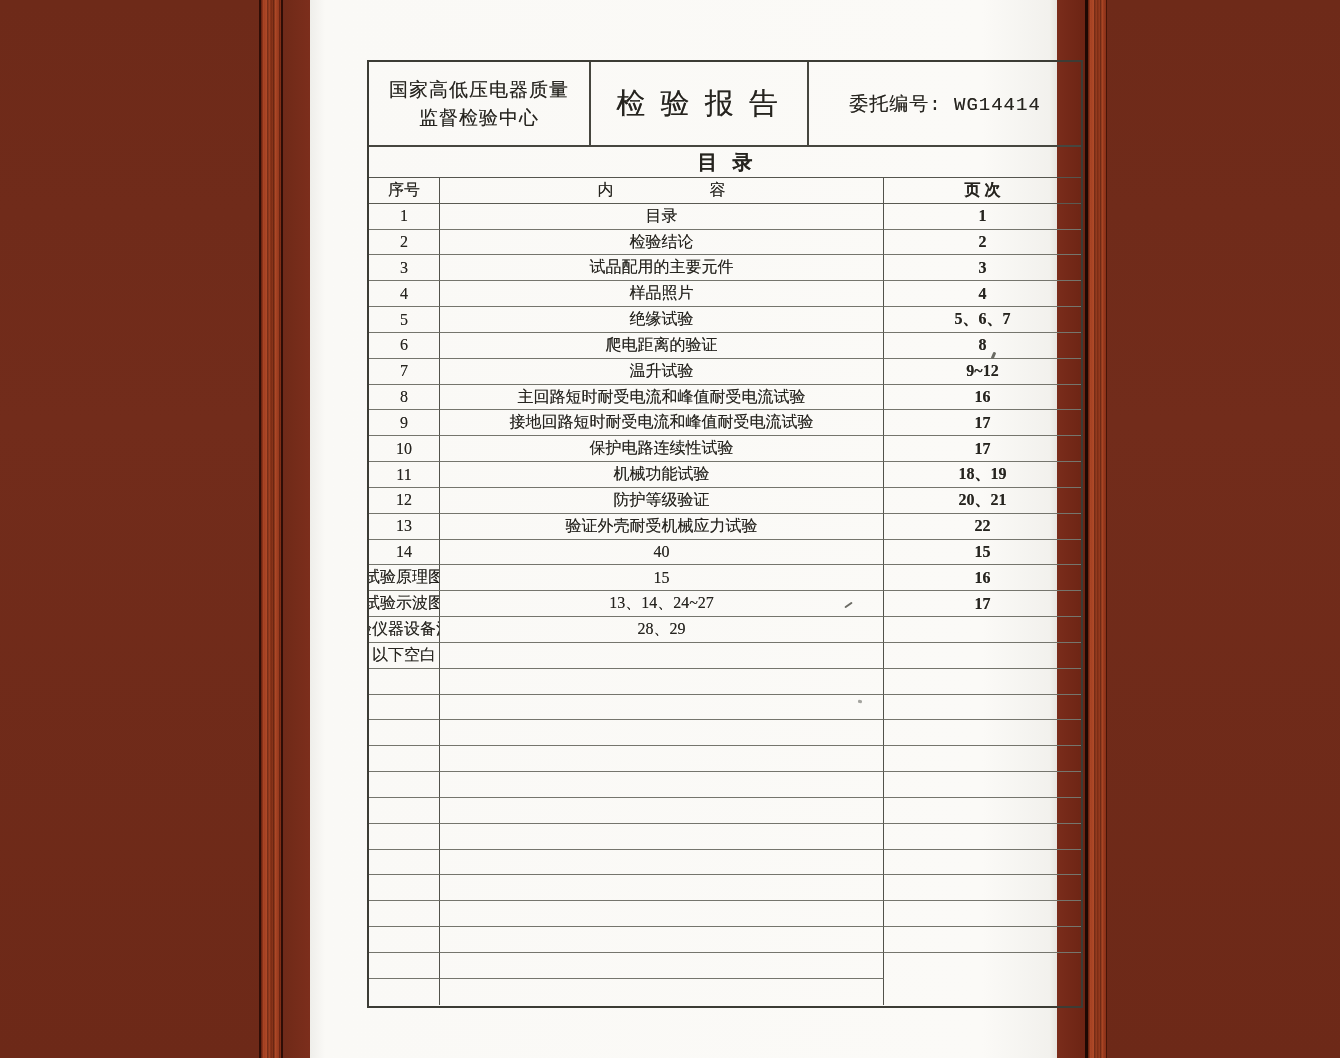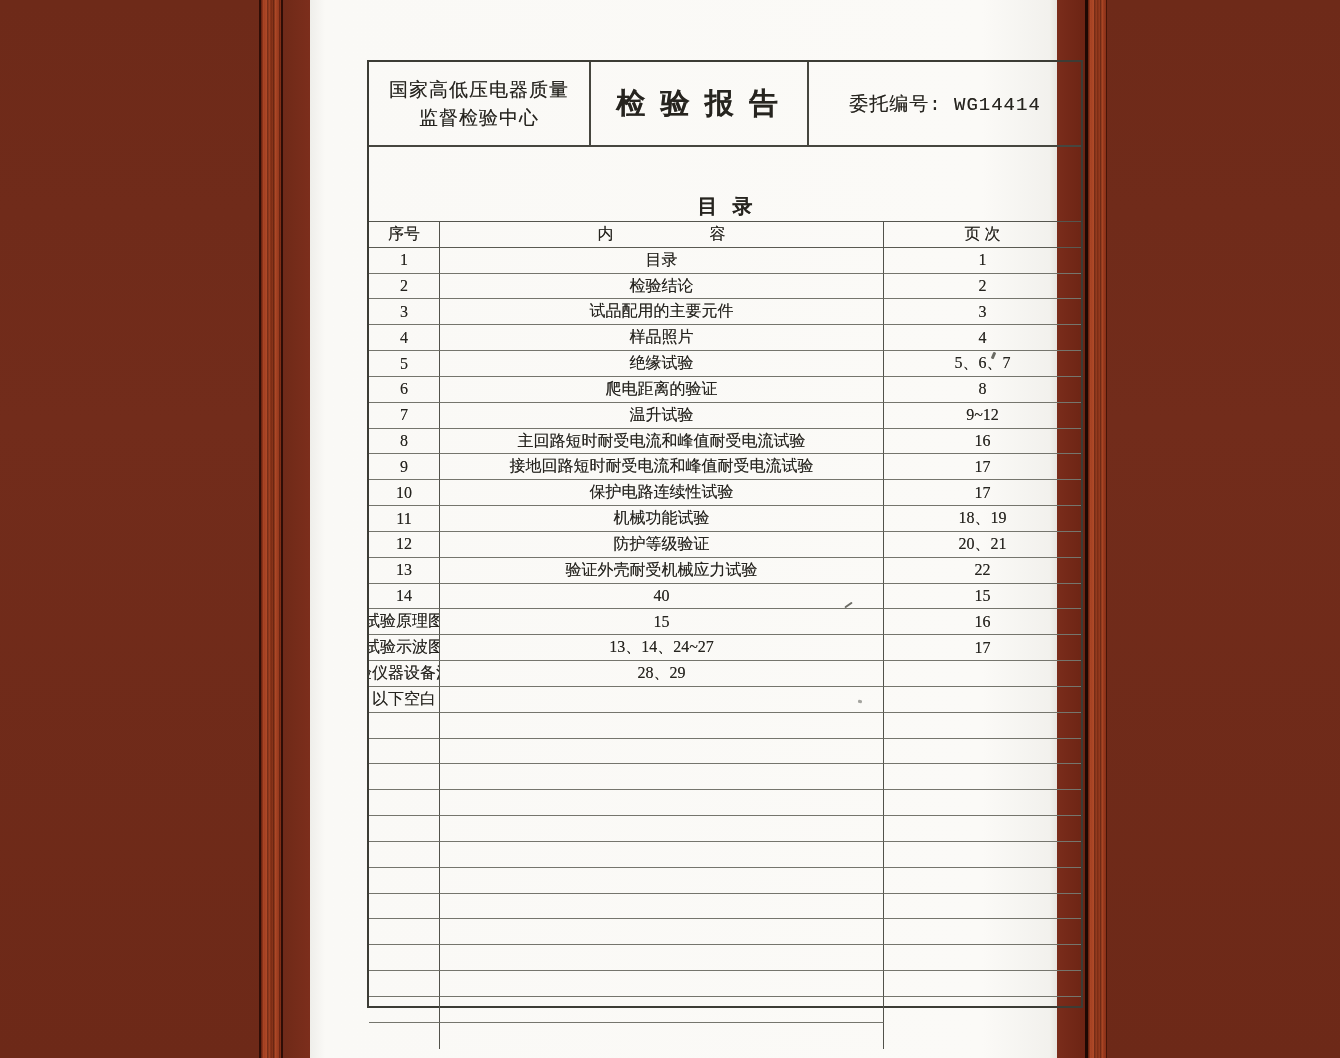--- a/index.html
+++ b/index.html
@@ -33,31 +33,31 @@
   
   .toc-table {
     position:absolute; left:57px; top:60px; width:716px; height:948px;
     border:2px solid #3c3c35;
     background:transparent;
   }
   .hdr-grid { display:grid; grid-template-columns:222px 218px 1fr; height:85px; border-bottom:2px solid #46463f; }
   .hdr-cell { display:flex; flex-direction:column; align-items:center; justify-content:center; border-right:2px solid #46463f; white-space:pre; }
   .hdr-cell:last-child { border-right:none;font-family:Liberation Mono, monospace; }
   .org-line { font-size:19px; line-height:28px; letter-spacing:1px; }
-  .report-title { font-size:29px; font-weight:bold; letter-spacing:4px; }
+  .report-title { font-size:29px; font-weight:normal; letter-spacing:4px; }
   .commission { font-size:19px; letter-spacing:1px; }
   .toc-title-row { height:31px; display:flex; align-items:center; justify-content:center;
-    border-bottom:1.5px solid #55554e; font-size:20px; font-weight:bold; white-space:pre;margin-top:44px; }
+    border-bottom:1.5px solid #55554e; font-size:20px; font-weight:bold; white-space:pre; }
   .grid-table { display:grid; grid-template-columns:71px 444px 1fr; grid-auto-rows:25.83px;text-align:right; }
   .gc {
     display:flex; align-items:center; justify-content:center;
     border-right:1.5px solid #52524b; border-bottom:1px solid #75756d;
     font-size:16px; white-space:pre; overflow:hidden;
   }
-  .gc:nth-child(3n) { border-right:none; }
+  .gc:nth-child(3n) { border-right:none;font-weight:bold; }
   .gc.colhead { font-size:16px; border-bottom:1.5px solid #5a5a52; }
   .grid-table .gc:nth-last-child(-n+3) { border-bottom:none; }
   
   .toc-table, .toc-table * { text-shadow:0 0 .6px rgba(38,36,31,.55); }
   
   .artifact { position:absolute; background:#6b6b64; border-radius:1px; }
   .a1 { left:682px; top:352px; width:3px; height:7px; transform:rotate(24deg); }
   .a2 { left:534px; top:604px; width:9px; height:2px; transform:rotate(-35deg); }
   .a3 { left:548px; top:700px; width:4px; height:3px; transform:rotate(10deg); opacity:.6; }
 </style>

